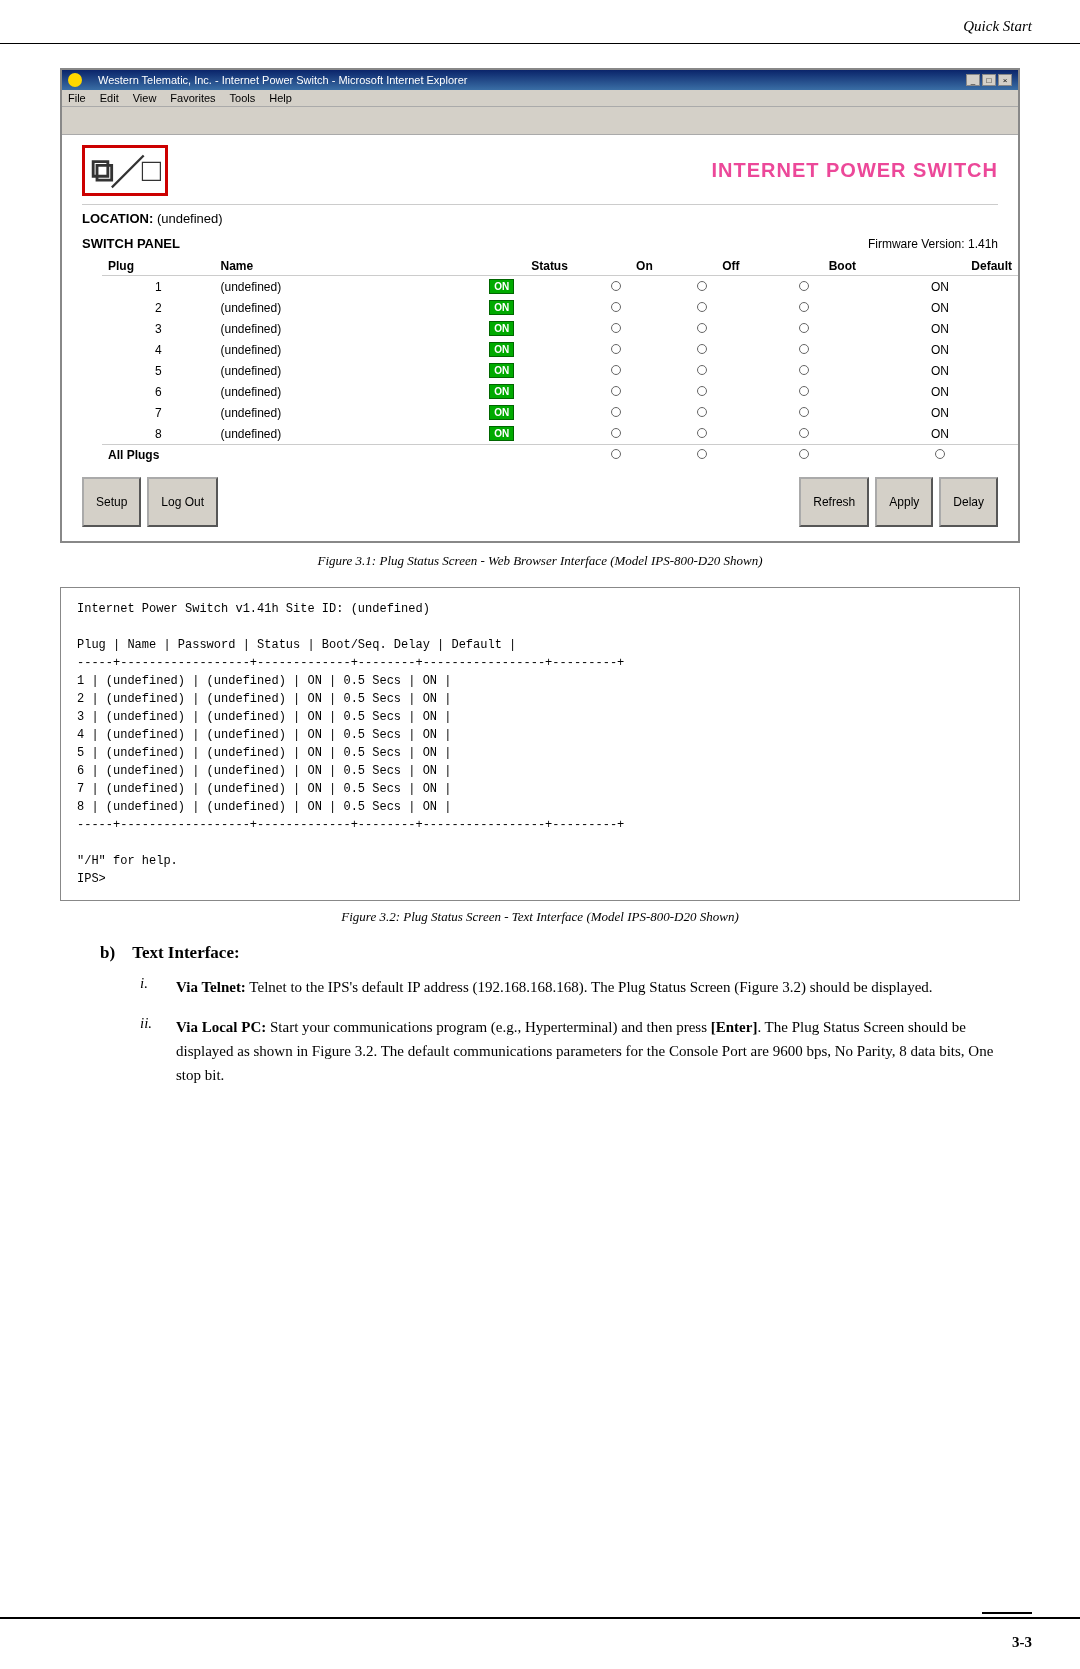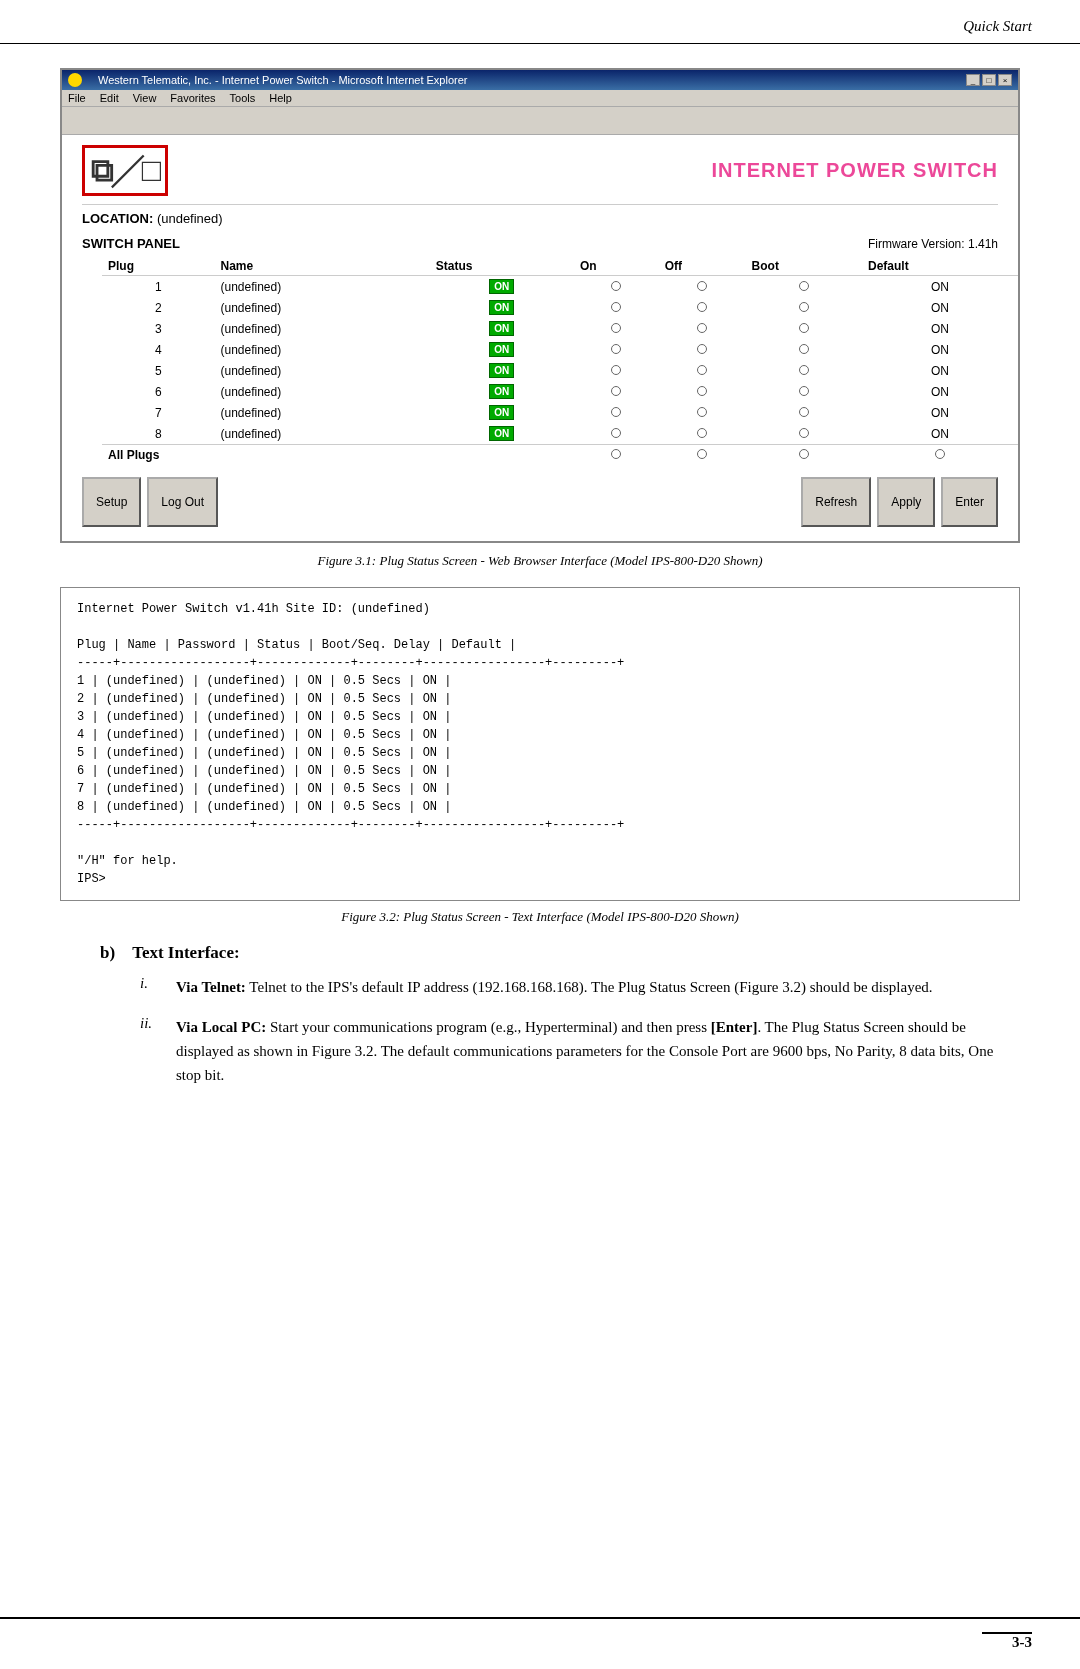--- a/index.html
+++ b/index.html
@@ -172,21 +172,21 @@
     .plug-table {
       width: 100%;
       border-collapse: collapse;
       font-family: Arial, sans-serif;
       font-size: 12px;
       margin-left: 20px;
     }
 
     .plug-table th {
       font-weight: bold;
-      text-align: left;
+      text-align: right;
       padding: 2px 6px;
       border-bottom: 1px solid #ccc;
     }
 
     .plug-table th.left-align {
       text-align: left;
     }
 
     .plug-table td {
       text-align: center;
@@ -302,21 +302,21 @@
     }
 
     
     .page-footer {
       position: absolute;
       bottom: 18px;
       right: 48px;
       font-weight: bold;
       font-size: 15px;
       border-top: 2px solid #000;
-      padding-top: 0;
+      padding-top: 20px;
       width: 50px;
       text-align: right;
     }
 
     .page-footer-line {
       position: absolute;
       bottom: 50px;
       left: 0;
       right: 0;
       height: 2px;
@@ -473,21 +473,21 @@
   </tr>
           </tbody>
       </table>
 
       <div class="wti-buttons">
         <button class="wti-btn">Setup</button>
         <button class="wti-btn">Log Out</button>
         <div class="wti-buttons-right">
           <button class="wti-btn">Refresh</button>
           <button class="wti-btn">Apply</button>
-          <button class="wti-btn">Enter</button>
+          <button class="wti-btn">Delay</button>
         </div>
       </div>
     </div>
   </div>
 
   <p class="figure-caption">Figure 3.1:  Plug Status Screen - Web Browser Interface (Model IPS-800-D20 Shown)</p>
 
   <div class="terminal-window">
     <div>Internet Power Switch v1.41h    Site ID: (undefined)</div>
     <div>&nbsp;</div>

